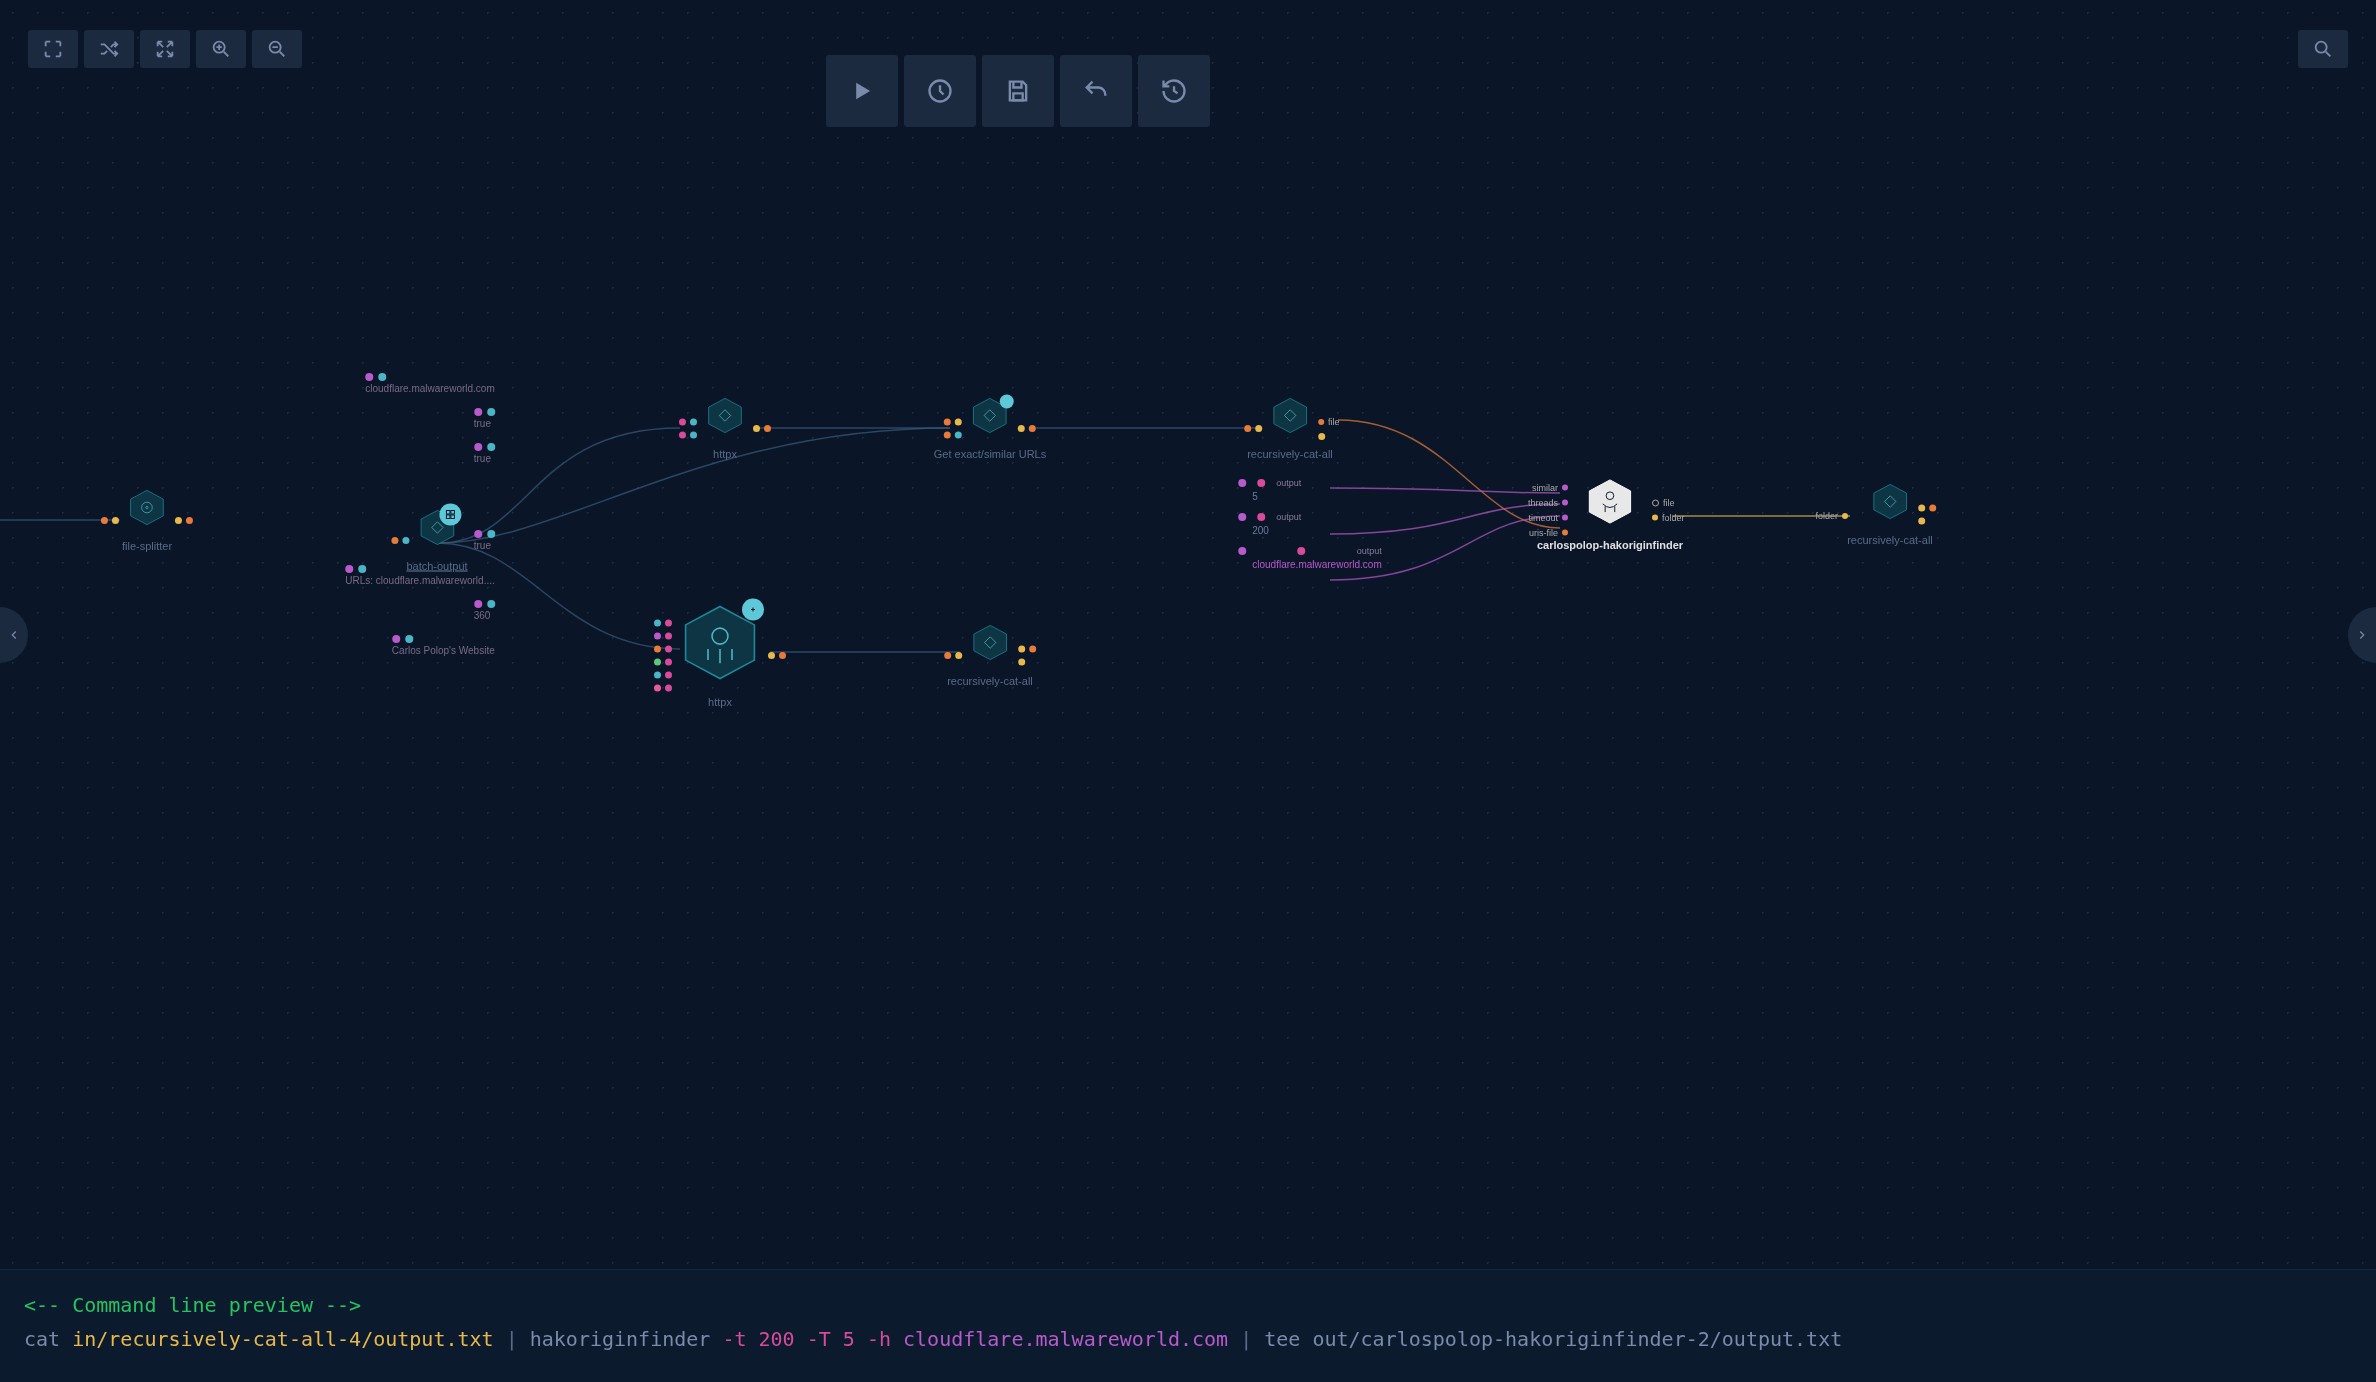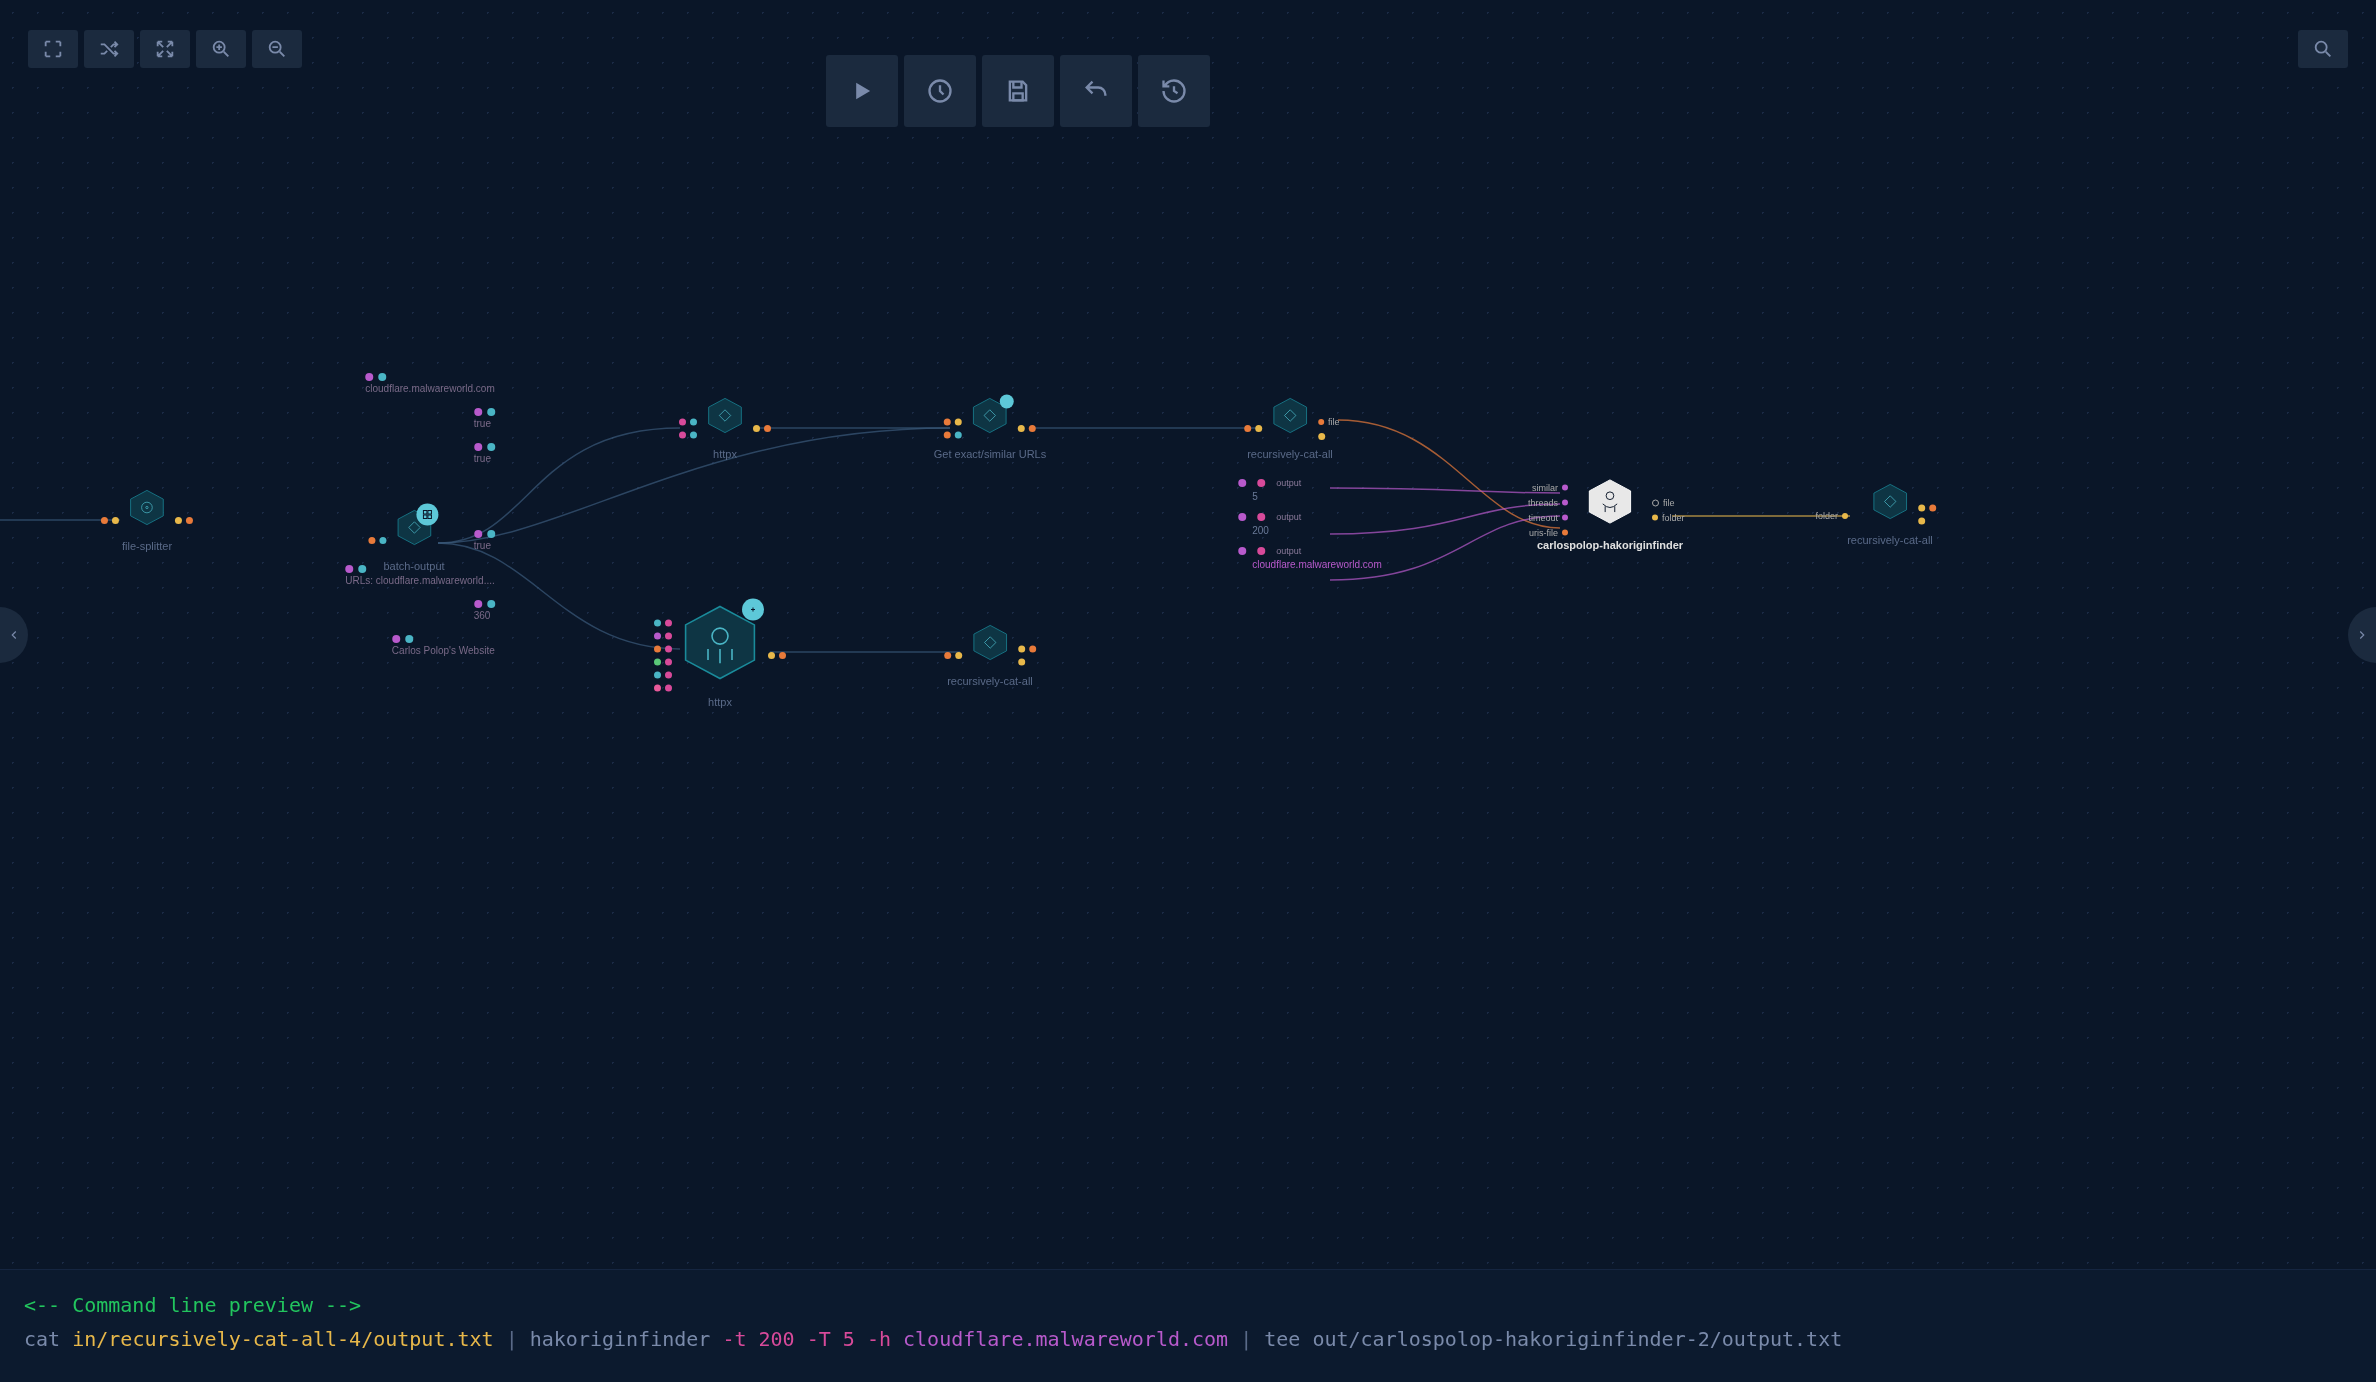--- a/index.html
+++ b/index.html
@@ -43,21 +43,21 @@
   .port.c-pink { background: #e85a9a; }
   .ch-row { display: flex; gap: 4px; align-items: center; }
   .ch-row .port { width: 7px; height: 7px; }
 
   .chip-stack { position: absolute; transform: translate(-50%, 0); display: flex; flex-direction: column; gap: 14px; align-items: flex-end; }
   .chip-row { display: flex; gap: 5px; align-items: center; }
   .chip-lbl { font-size: 10px; color: #7a6a88; margin-top: 2px; white-space: nowrap; }
 
   .param-stack { position: absolute; transform: translate(-50%, 0); display: flex; flex-direction: column; gap: 10px; align-items: flex-start; }
   .param { display: flex; flex-direction: column; gap: 3px; }
-  .param-row { display: flex; gap: 11px; align-items: center; }
+  .param-row { display: flex; gap: 11px; align-items: center; justify-content: space-between; }
   .param-lbl { font-size: 9px; color: #8a7a9a; }
   .param-val { font-size: 10px; color: #6a7a98; margin-left: 14px; }
   .param-val.magenta { color: #b85acc; }
 
   .label-stack { position: absolute; transform: translate(0, -50%); display: flex; flex-direction: column; gap: 5px; }
   .label-stack.left-align { align-items: flex-end; text-align: right; }
   .label-stack.right-align { align-items: flex-start; }
   .io-lbl { font-size: 9px; color: #aaa; white-space: nowrap; display: flex; align-items: center; gap: 4px; }
   .io-lbl .port { width: 6px; height: 6px; }
   .io-lbl .ring { width: 7px; height: 7px; border: 1px solid #aaa; border-radius: 50%; }
@@ -264,21 +264,21 @@
           </div>
         <div>
             <div class="chip-row">
               <div class="port c-purple"></div>
               <div class="port c-cyan"></div>
             </div>
             <div class="chip-lbl">Carlos Polop's Website</div>
           </div>
       </div>
 
-      <div class="node" style="left:414px; top:540px;">
+      <div class="node" style="left:437px; top:540px;text-decoration:underline;">
         <div class="port-col left">
             <div class="ch-row">
               <div class="port c-orange"></div>
               <div class="port c-cyan"></div>
             </div>
           </div>
         <div class="hex hex-sm"><svg viewBox="0 0 100 100">
               <polygon class="hex-shape" points="50,5 93,28 93,72 50,95 7,72 7,28"></polygon>
               <g class="hex-icon">
                 <path d="M50 35 L65 50 L50 65 L35 50 Z"></path>

